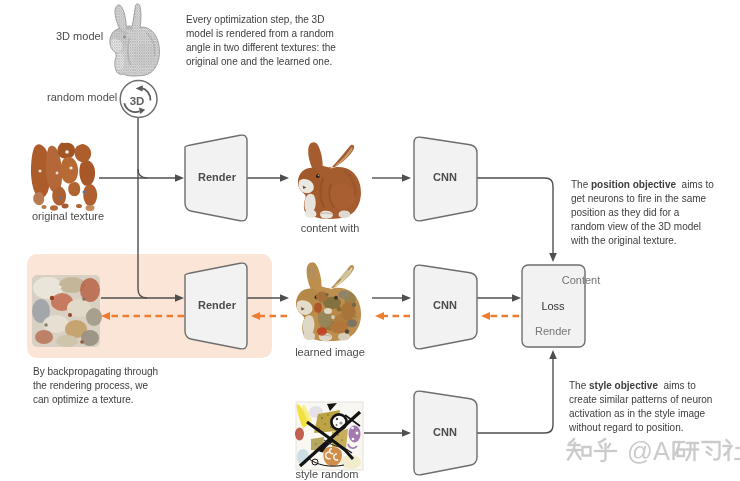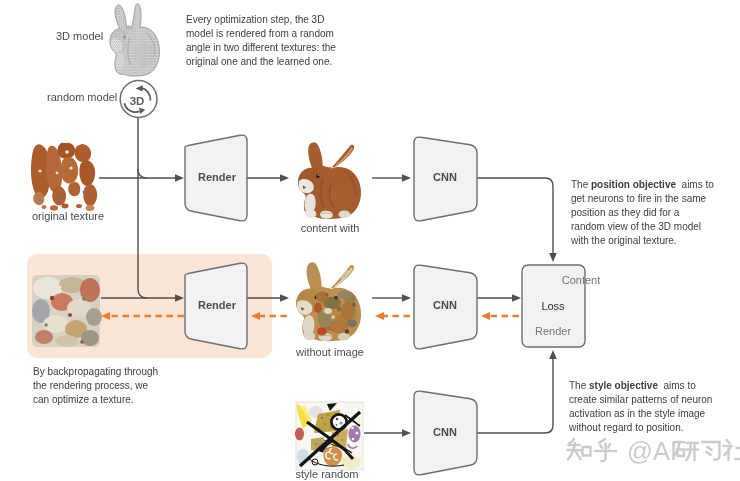--- a/index.html
+++ b/index.html
@@ -344,21 +344,21 @@
 <div class="t" style="left:571px;top:178px;">The <b>position objective</b>&nbsp; aims to<br>get neurons to fire in the same<br>position as they did for a<br>random view of the 3D model<br>with the original texture.</div>
 
 <div class="t" style="left:569px;top:379px;">The <b>style objective</b>&nbsp; aims to<br>create similar patterns of neuron<br>activation as in the style image<br>without regard to position.</div>
 
 <div class="t" style="left:33px;top:365px;">By backpropagating through<br>the rendering process, we<br>can optimize a texture.</div>
 
 <div class="lbl" style="left:56px;top:30px;">3D model</div>
 <div class="lbl" style="left:47px;top:91px;">random model</div>
 <div class="lbl ctr" style="left:68px;top:210px;">original texture</div>
 <div class="lbl ctr" style="left:330px;top:222px;">content with</div>
-<div class="lbl ctr" style="left:330px;top:346px;">without image</div>
+<div class="lbl ctr" style="left:330px;top:346px;">learned image</div>
 <div class="lbl ctr" style="left:327px;top:468px;">style random</div>
 
 <div class="lbl ctr" style="left:137px;top:95px;font-weight:bold;font-size:11.5px;color:#5f5f5f;">3D</div>
 
 <div class="lbl ctr" style="left:217px;top:171px;font-weight:bold;font-size:11px;color:#4c4c4c;">Render</div>
 <div class="lbl ctr" style="left:217px;top:299px;font-weight:bold;font-size:11px;color:#4c4c4c;">Render</div>
 <div class="lbl ctr" style="left:445px;top:171px;font-weight:bold;font-size:11px;color:#4c4c4c;">CNN</div>
 <div class="lbl ctr" style="left:445px;top:299px;font-weight:bold;font-size:11px;color:#4c4c4c;">CNN</div>
 <div class="lbl ctr" style="left:445px;top:426px;font-weight:bold;font-size:11px;color:#4c4c4c;">CNN</div>
 

